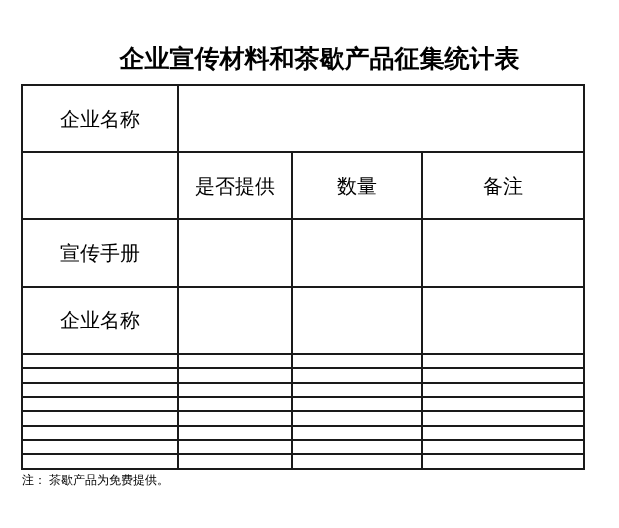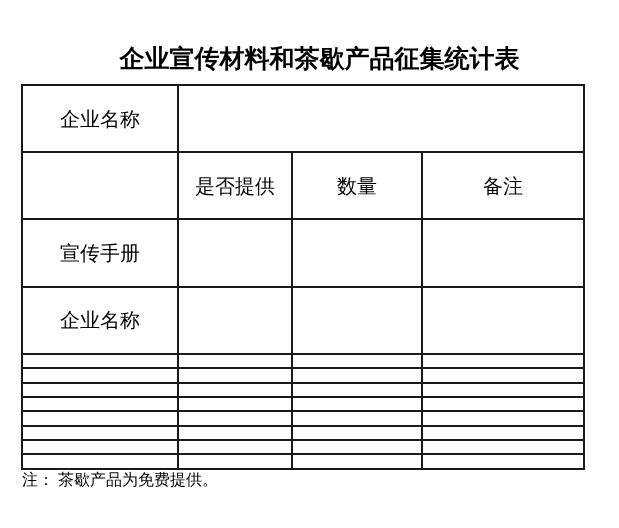--- a/index.html
+++ b/index.html
@@ -45,21 +45,21 @@
     vertical-align: middle;
     font-size: 20px;
     line-height: 22px;
     overflow: hidden;
     white-space: nowrap;
   }
   .doc-note {
     position: absolute;
     left: 22px;
     top: 470px;
-    font-size: 16px;
+    font-size: 12px;
     line-height: 20px;
     white-space: nowrap;
   }
 </style>
 </head>
 <body>
 
 <div class="doc-title">企业宣传材料和茶歇产品征集统计表</div>
 
 <table class="form-table">

